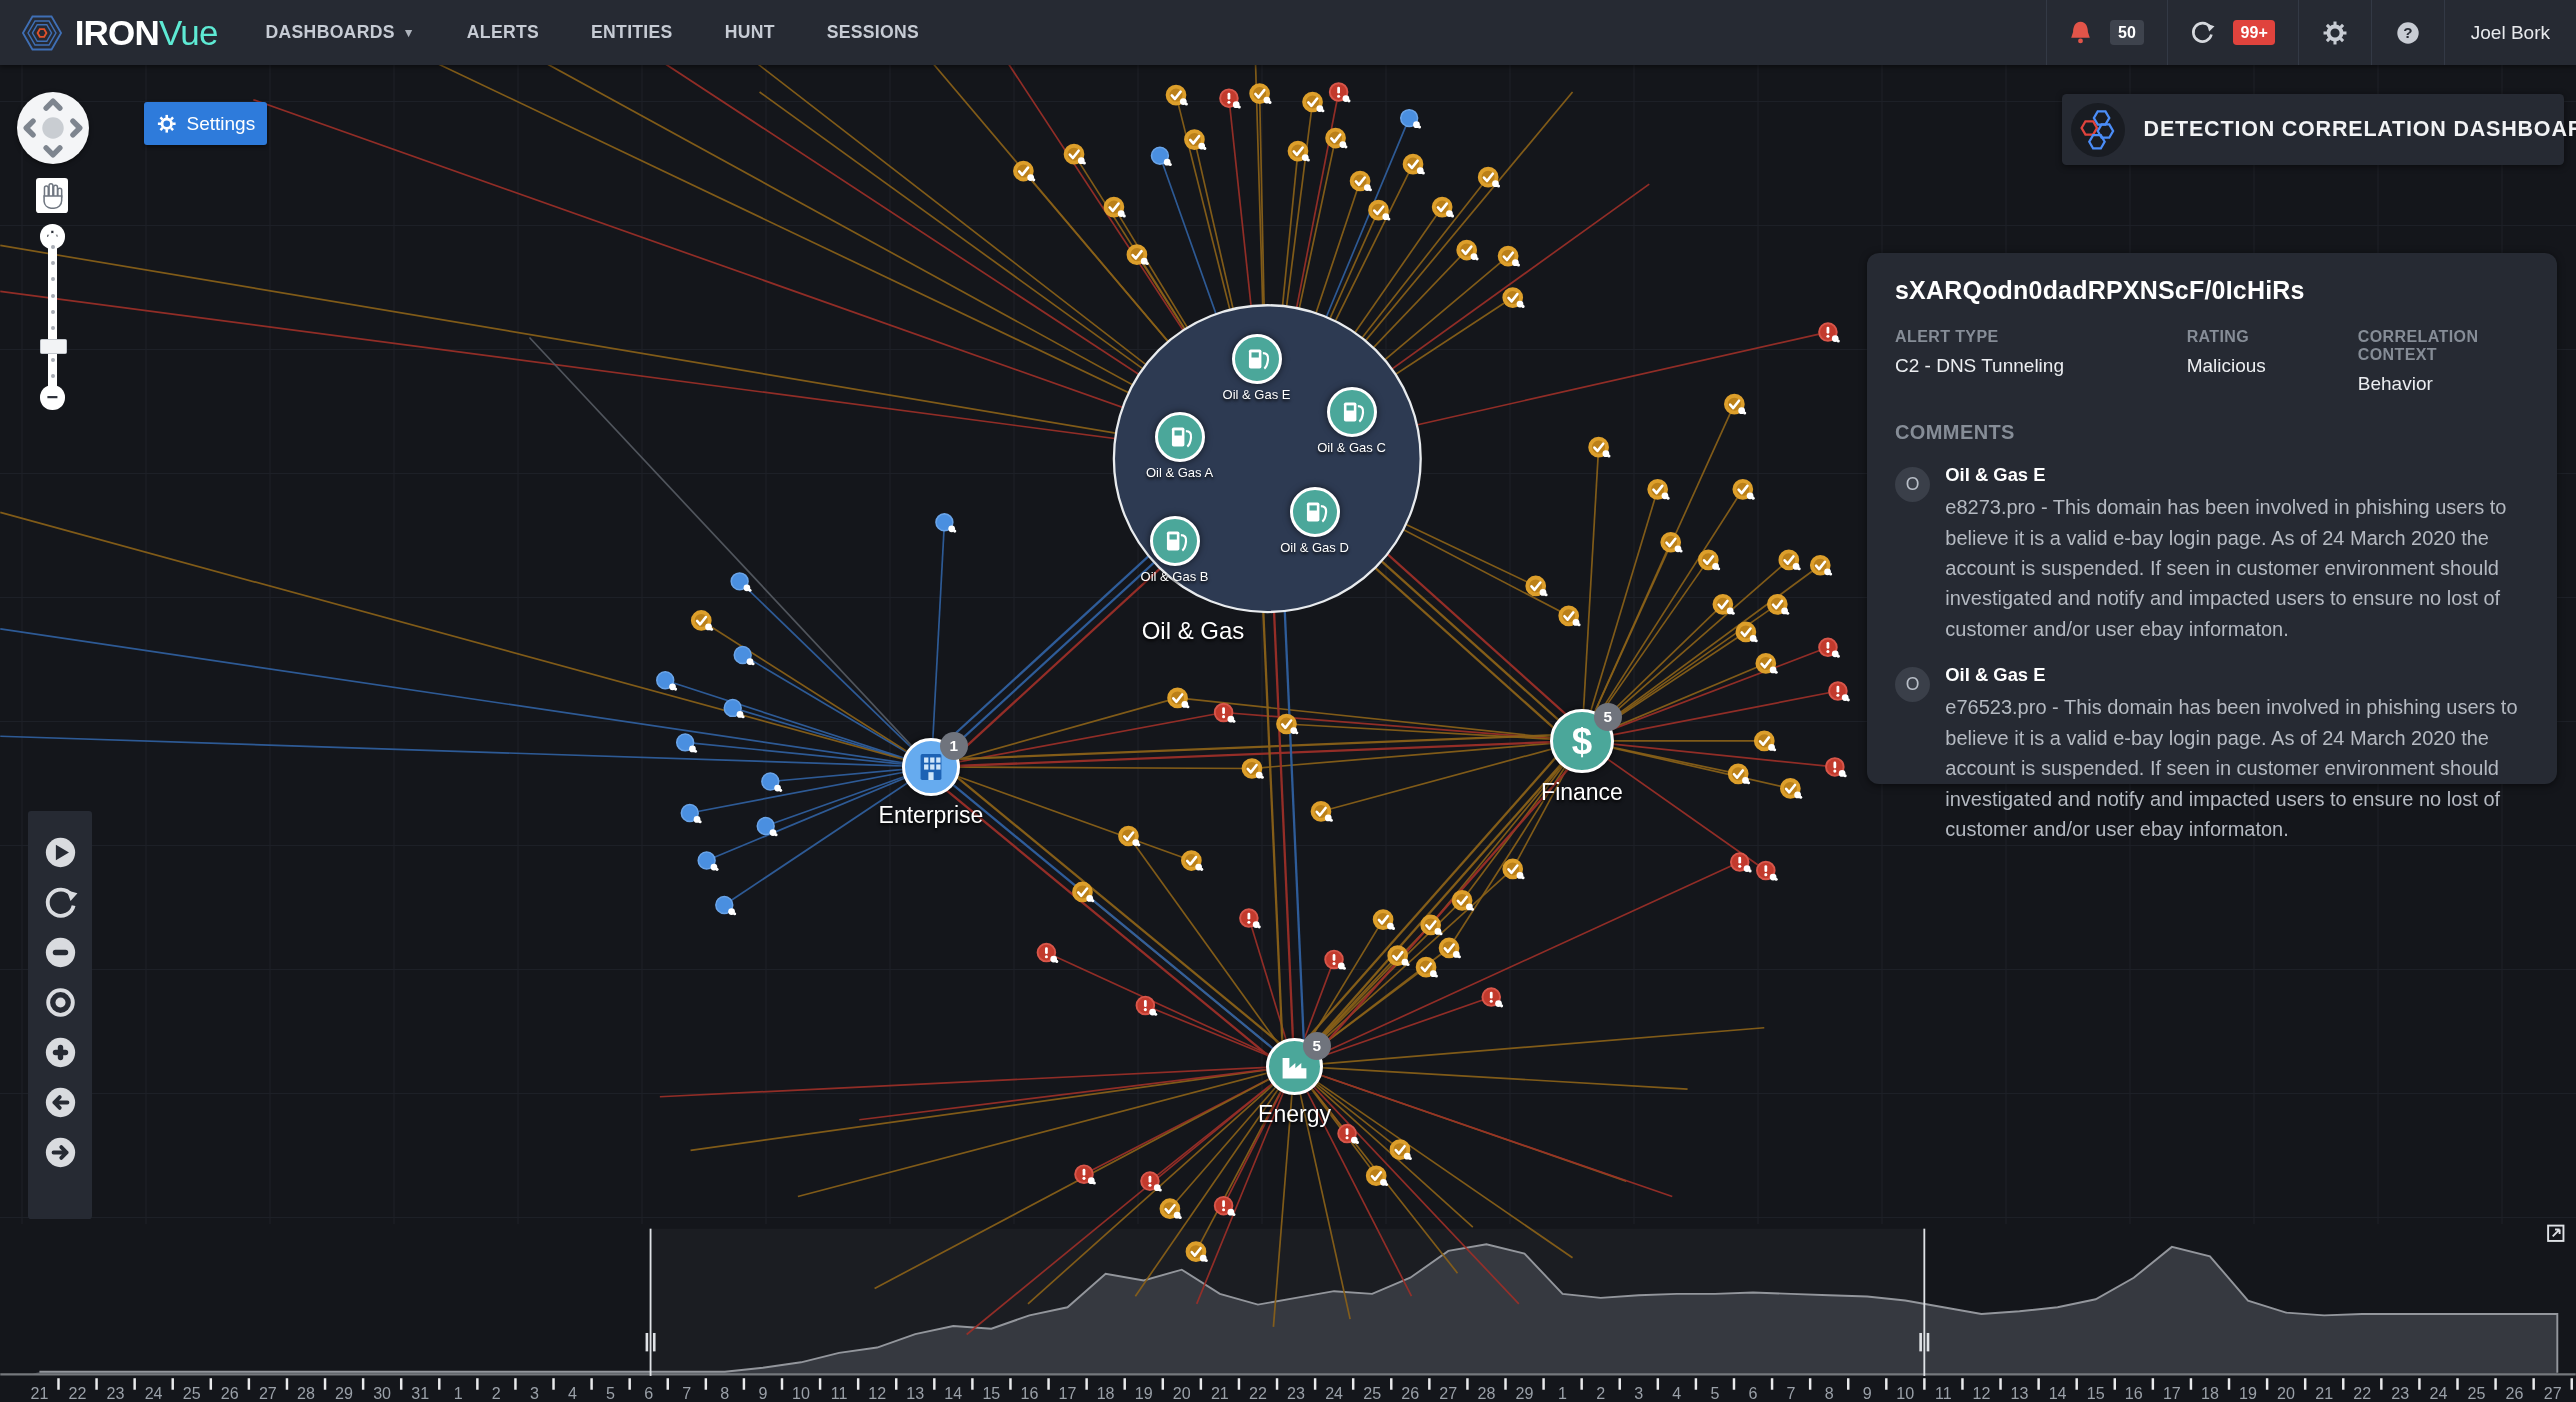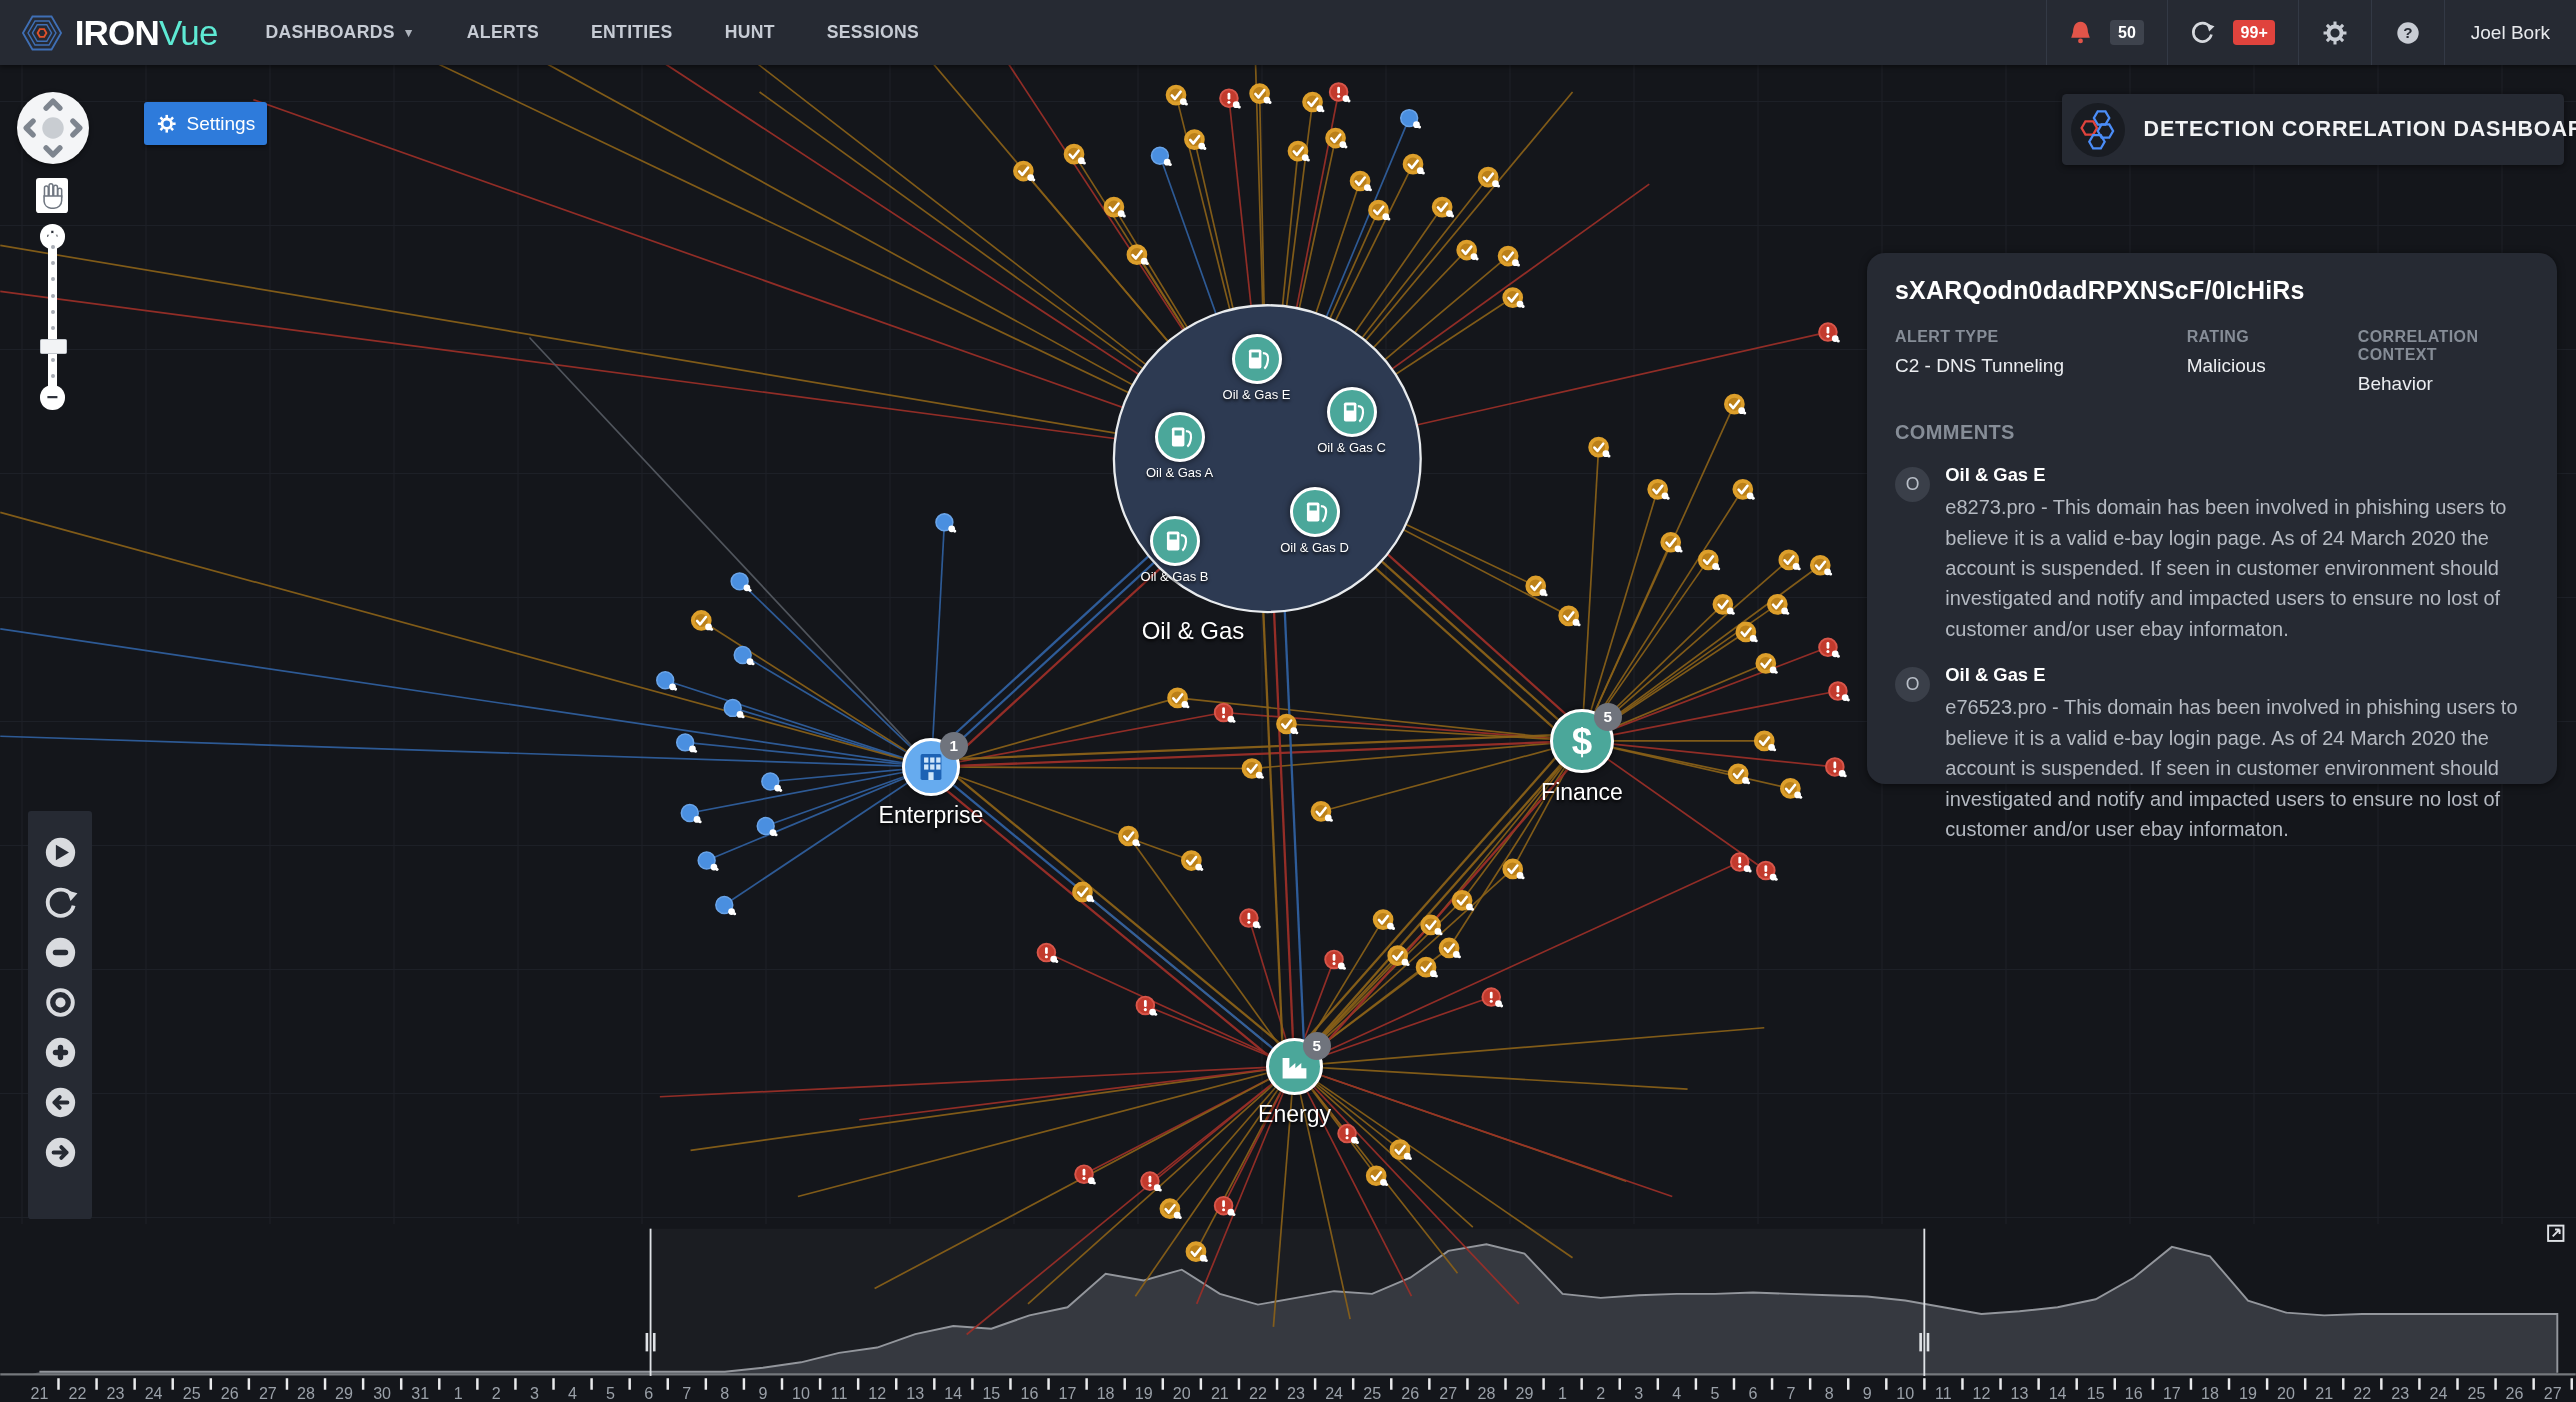--- a/index.html
+++ b/index.html
@@ -75,21 +75,21 @@
     box-shadow:0 1.5px 6.1px rgba(0,0,0,.45);
   }
   #title-card-icon{
     width:54px;height:54px;border-radius:50%;background:#191c22;margin-left:9.2px;
     display:flex;align-items:center;justify-content:center;flex-shrink:0;
   }
   #title-card-text{color:#f2f3f5;font-size:21.5px;font-weight:bold;letter-spacing:0.8px;margin-left:18.4px;white-space:nowrap;}
   
   #detail-panel{
     position:absolute;left:1867px;top:253px;width:690px;height:531px;z-index:5;
-    background:#262a33;border-radius:18px;box-sizing:border-box;padding:23px 28px;
+    background:#262a33;border-radius:12px;box-sizing:border-box;padding:23px 28px;
     box-shadow:0 1.5px 7.7px rgba(0,0,0,.5);
   }
   #panel-title{color:#fff;font-size:25px;font-weight:bold;letter-spacing:0.2px;}
   #panel-fields{display:flex;margin-top:23px;}
   .field-col .field-label{color:#868d97;font-size:16px;font-weight:bold;letter-spacing:0.4px;text-transform:uppercase;}
   .field-col .field-value{color:#eceef1;font-size:19px;margin-top:9.2px;}
   #comments-label{color:#868d97;font-size:20px;font-weight:bold;letter-spacing:0.4px;margin-top:26px;}
   .comment{display:flex;margin-top:20px;}
   .comment-avatar{
     width:35px;height:35px;border-radius:50%;background:#3a3f49;color:#b9bfc8;

